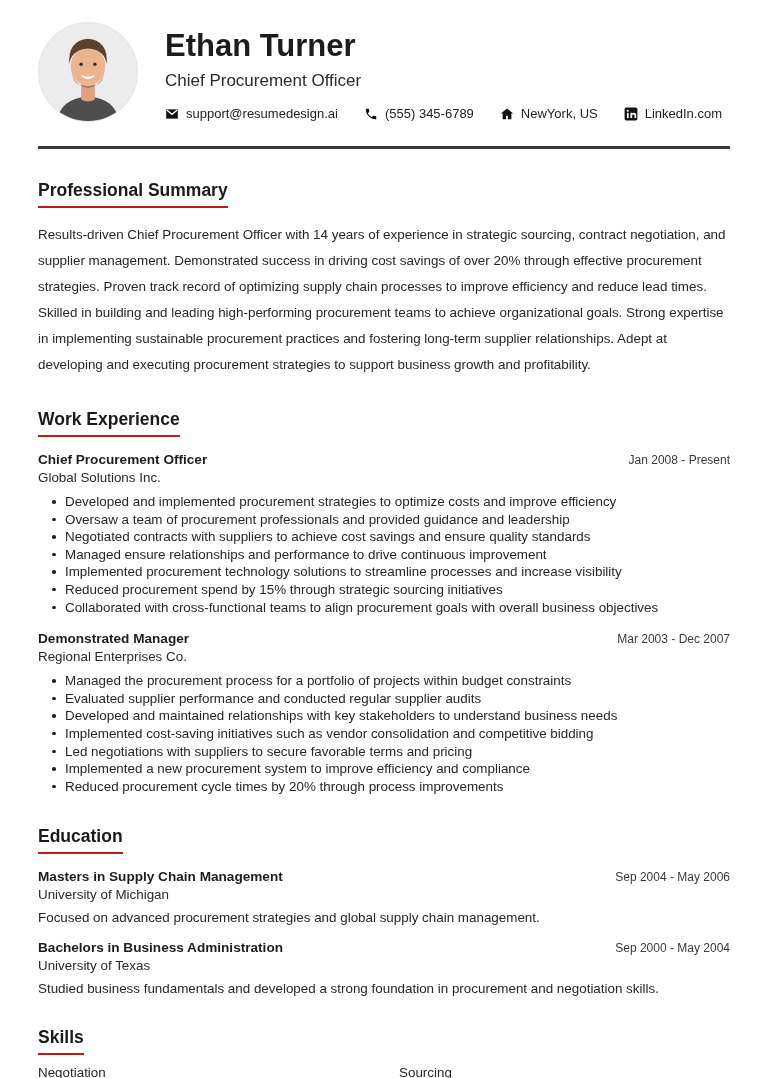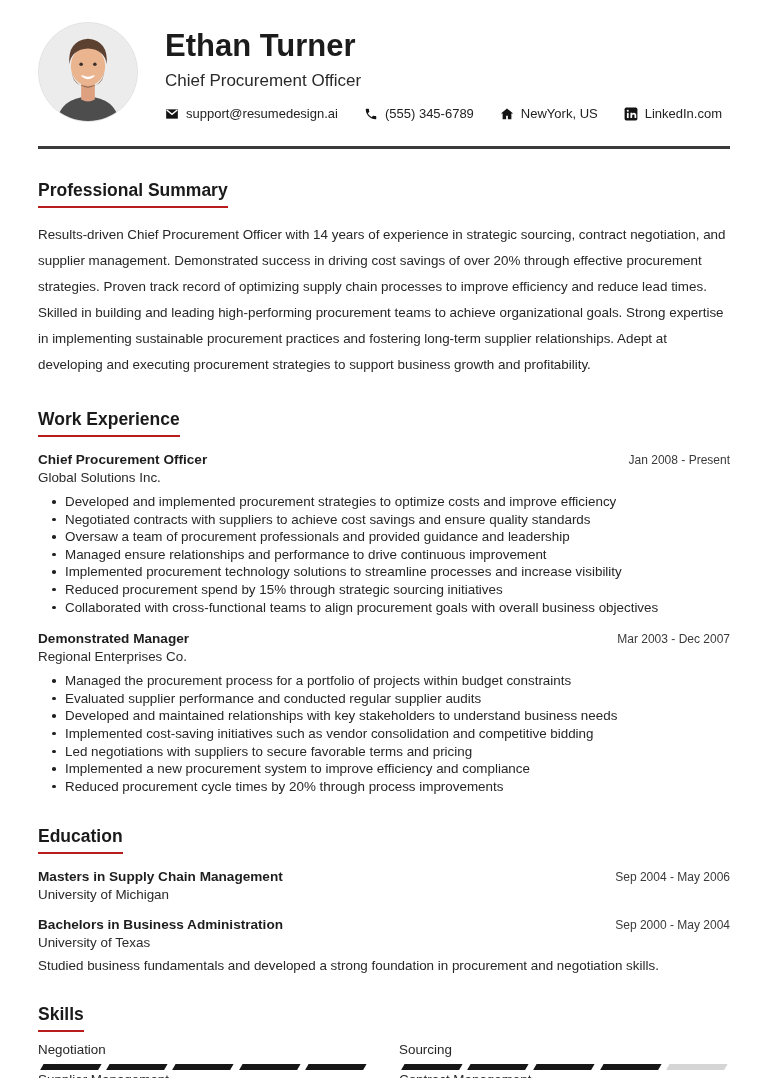--- a/index.html
+++ b/index.html
@@ -125,22 +125,22 @@
     <h2 class="section-heading">Work Experience</h2>
 
     <div class="entry">
       <div class="entry-header">
         <span class="entry-role">Chief Procurement Officer</span>
         <span class="entry-dates">Jan 2008 - Present</span>
       </div>
       <div class="entry-org">Global Solutions Inc.</div>
       <ul class="bullets">
         <li>Developed and implemented procurement strategies to optimize costs and improve efficiency</li>
+        <li>Oversaw a team of procurement professionals and provided guidance and leadership</li>
         <li>Negotiated contracts with suppliers to achieve cost savings and ensure quality standards</li>
-        <li>Oversaw a team of procurement professionals and provided guidance and leadership</li>
         <li>Managed ensure relationships and performance to drive continuous improvement</li>
         <li>Implemented procurement technology solutions to streamline processes and increase visibility</li>
         <li>Reduced procurement spend by 15% through strategic sourcing initiatives</li>
         <li>Collaborated with cross-functional teams to align procurement goals with overall business objectives</li>
       </ul>
     </div>
 
     <div class="entry">
       <div class="entry-header">
         <span class="entry-role">Demonstrated Manager</span>
@@ -161,20 +161,21 @@
 
   <div class="section">
     <h2 class="section-heading">Education</h2>
 
     <div class="entry">
       <div class="entry-header">
         <span class="entry-role">Masters in Supply Chain Management</span>
         <span class="entry-dates">Sep 2004 - May 2006</span>
       </div>
       <div class="entry-org">University of Michigan</div>
+      <p class="edu-desc">Focused on advanced procurement strategies and global supply chain management.</p>
     </div>
 
     <div class="entry">
       <div class="entry-header">
         <span class="entry-role">Bachelors in Business Administration</span>
         <span class="entry-dates">Sep 2000 - May 2004</span>
       </div>
       <div class="entry-org">University of Texas</div>
       <p class="edu-desc">Studied business fundamentals and developed a strong foundation in procurement and negotiation skills.</p>
     </div>

